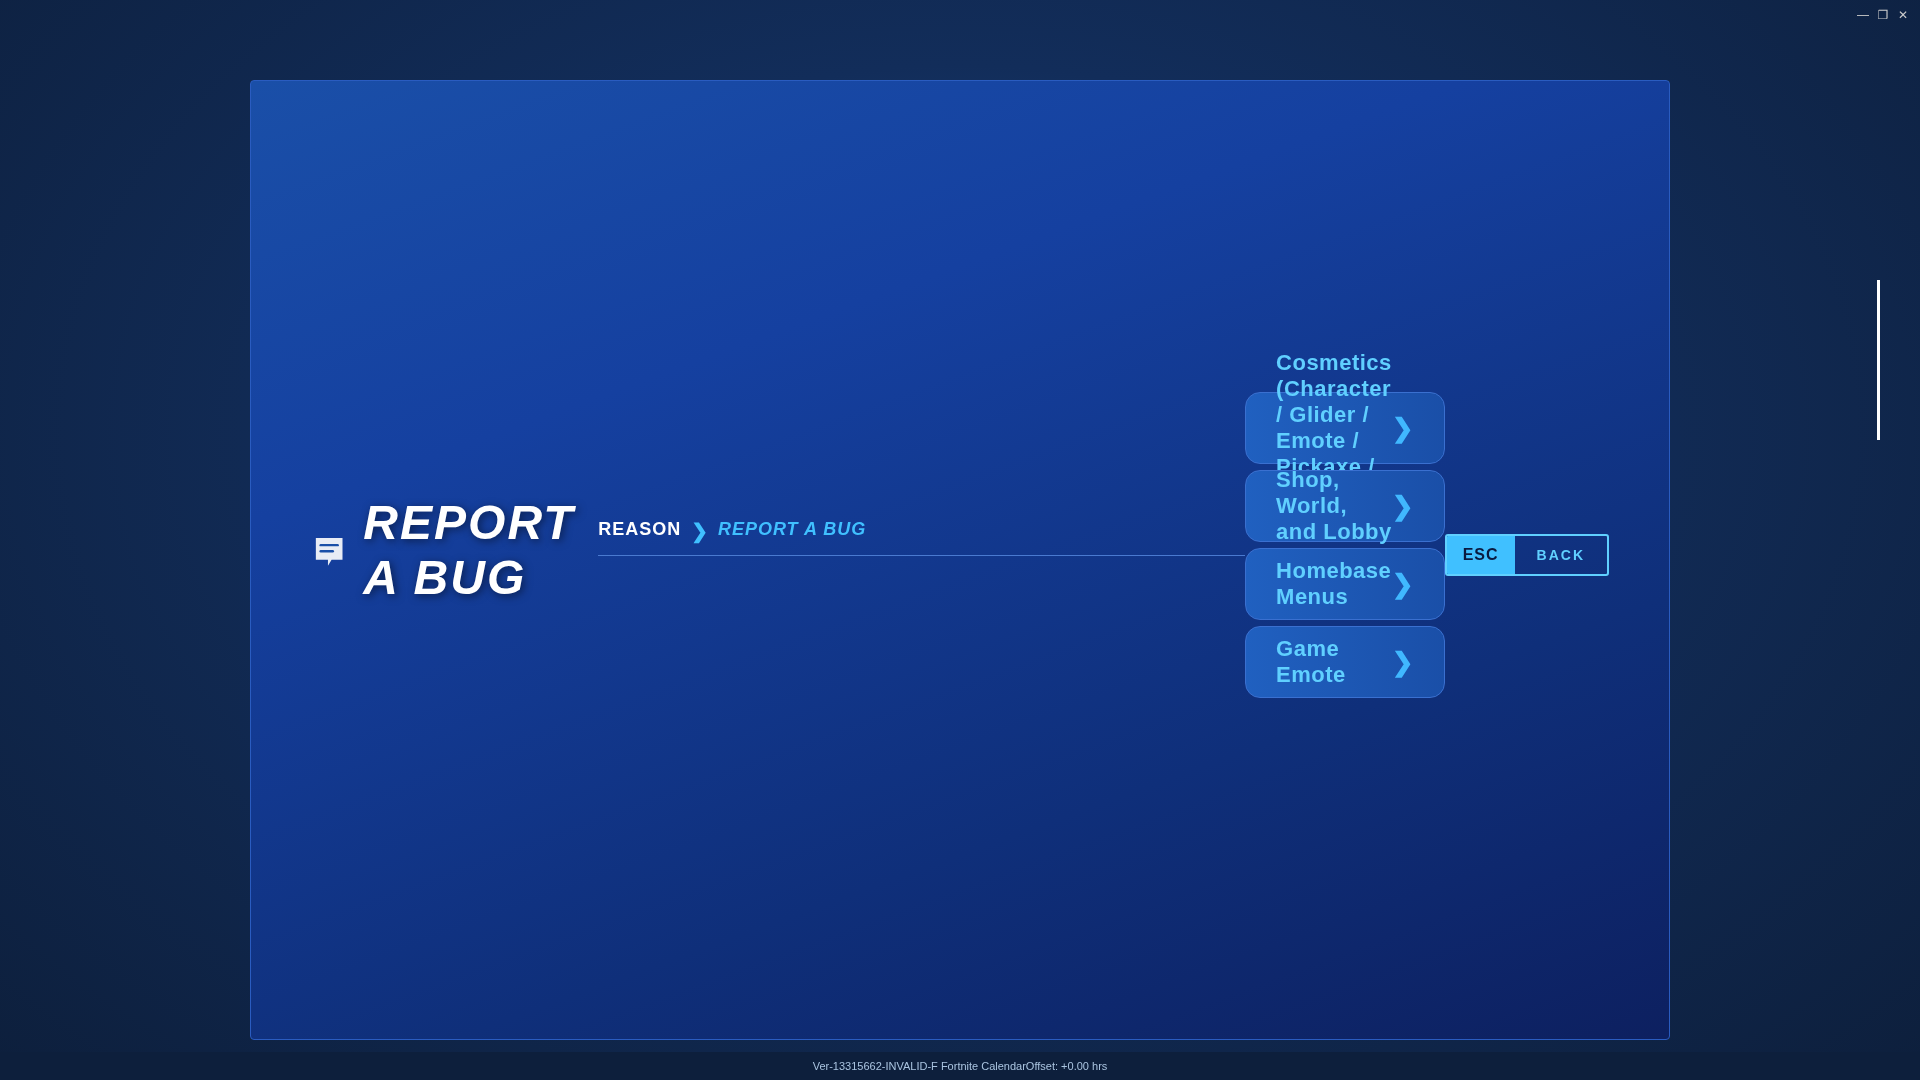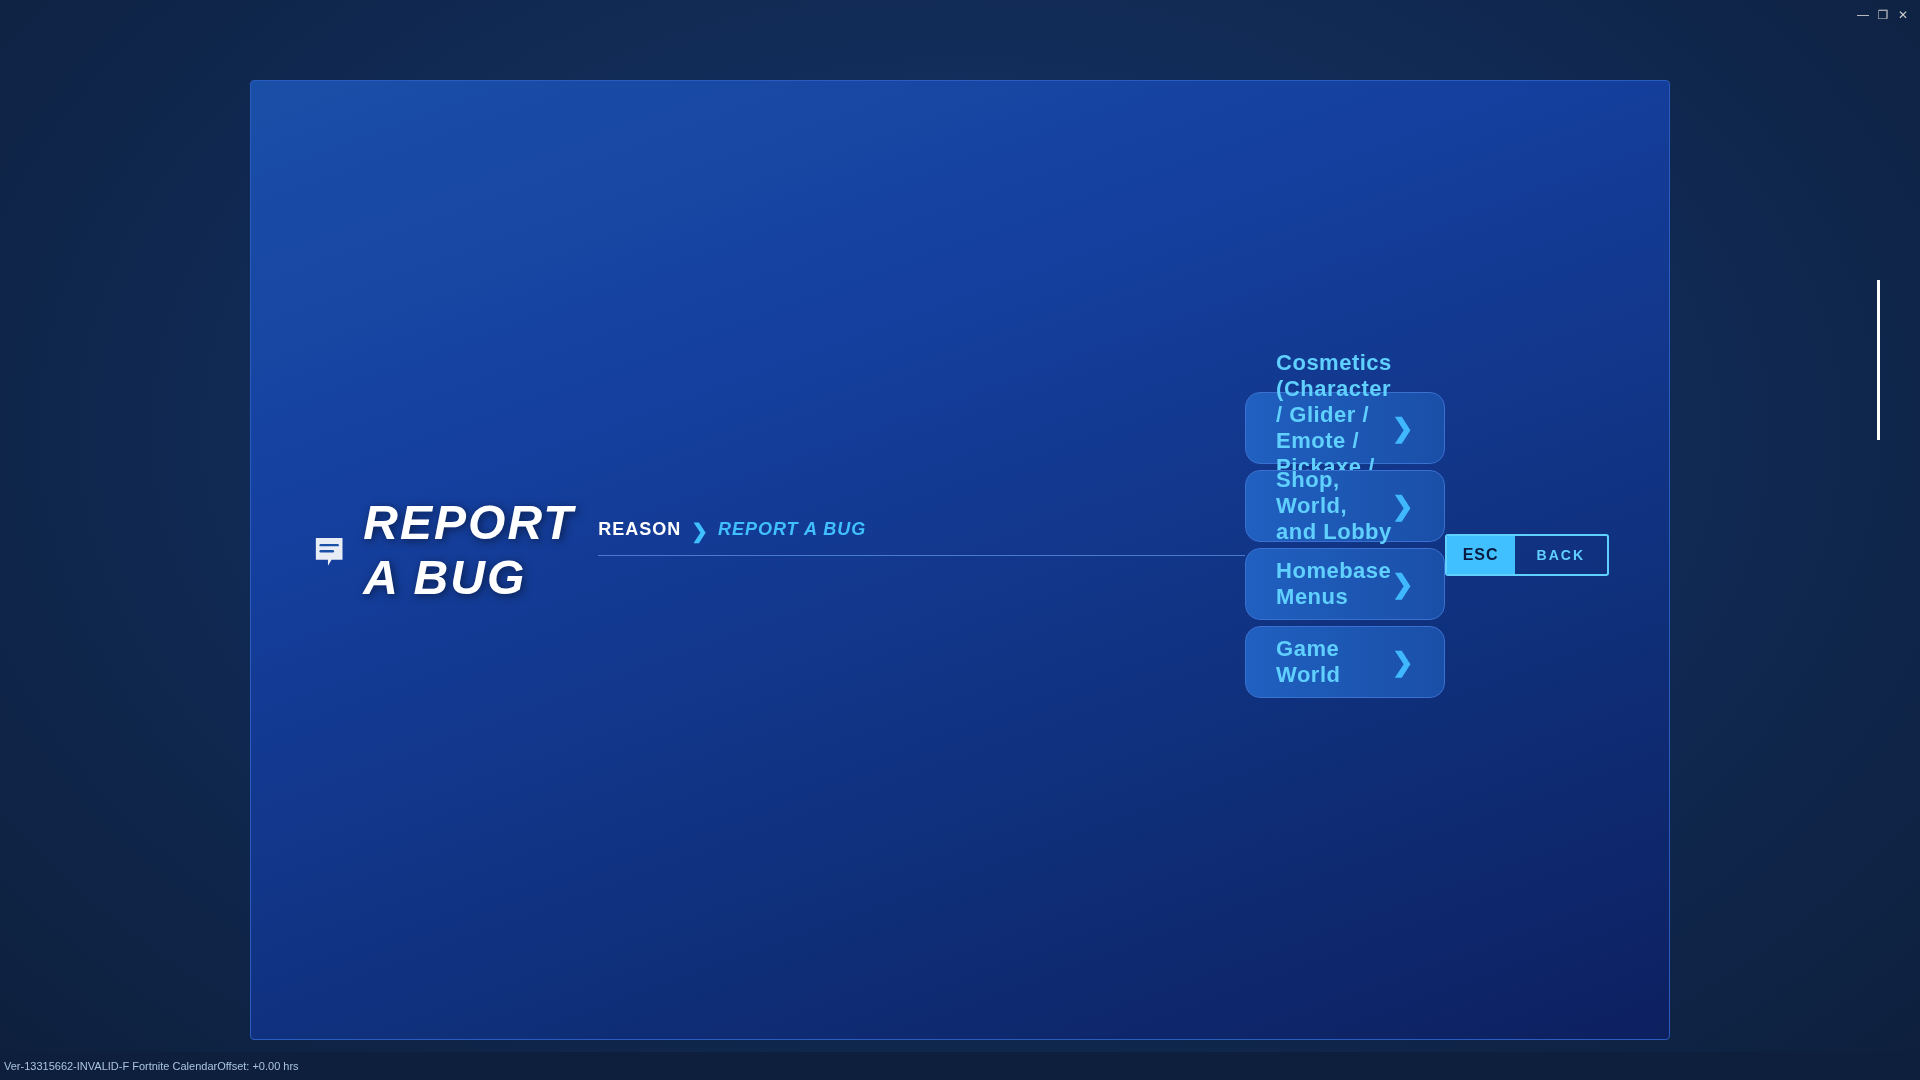--- a/index.html
+++ b/index.html
@@ -49,22 +49,22 @@
     
     .status-bar {
       position: absolute;
       bottom: 0;
       left: 0;
       right: 0;
       height: 28px;
       background: #0d1f3c;
       display: flex;
       align-items: center;
-      justify-content: flex-start;
-      padding: 0 4px;
+      justify-content: center;
+      padding: 0 25px;
       z-index: 100;
     }
 
     .status-bar-text {
       color: #aac4e0;
       font-size: 11px;
       font-family: Arial, sans-serif;
       font-weight: normal;
     }
 
@@ -275,21 +275,21 @@
         </div>
         <div class="menu-item">
           <span class="menu-item-label">Shop, World, and Lobby</span>
           <span class="menu-item-arrow">❯</span>
         </div>
         <div class="menu-item">
           <span class="menu-item-label">Homebase Menus</span>
           <span class="menu-item-arrow">❯</span>
         </div>
         <div class="menu-item">
-          <span class="menu-item-label">Game World</span>
+          <span class="menu-item-label">Game Emote</span>
           <span class="menu-item-arrow">❯</span>
         </div>
       </div>
 
     <div class="back-button-container">
       <button class="back-button">
         <span class="back-button-esc">ESC</span>
         <span class="back-button-label">BACK</span>
       </button>
     </div>

